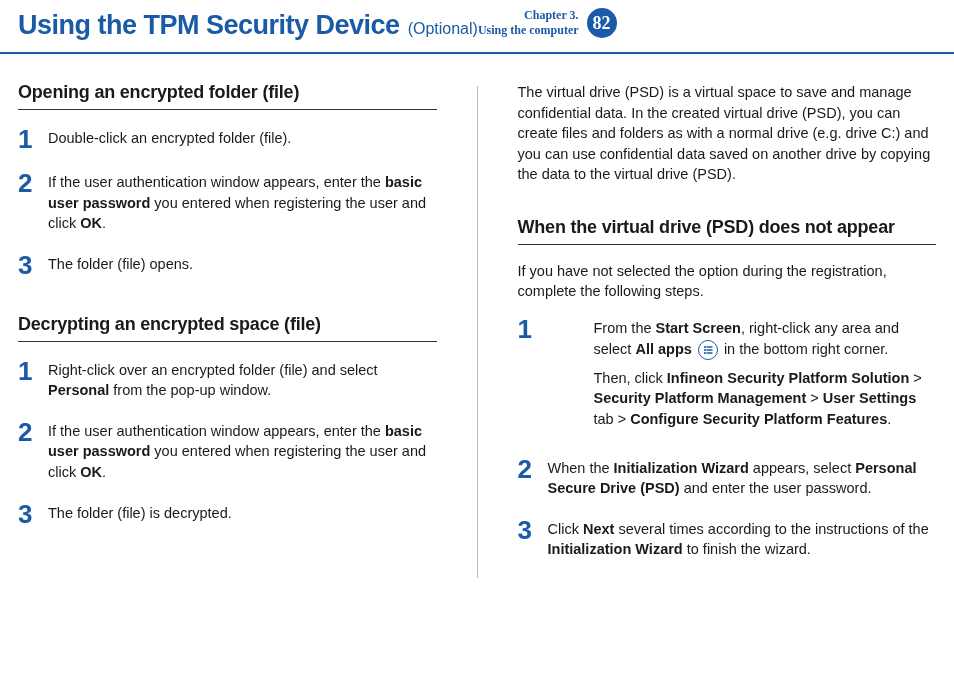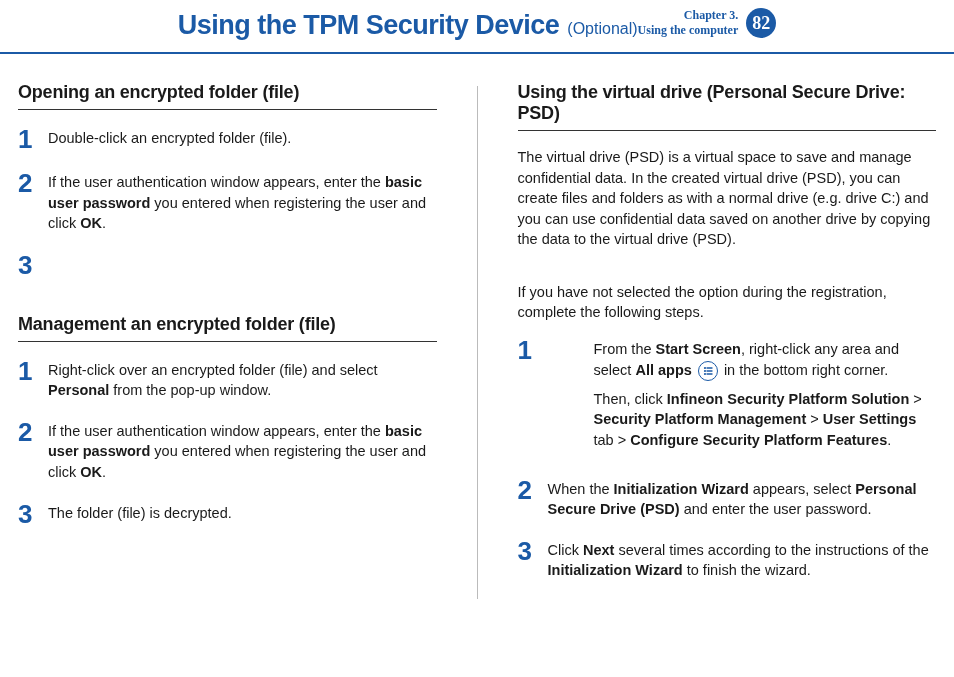--- a/index.html
+++ b/index.html
@@ -7,21 +7,21 @@
     width: 954px;
     height: 677px;
     background: #fff;
     font-family: "Segoe UI", "Myriad Pro", Arial, sans-serif;
     color: #1a1a1a;
     position: relative;
     overflow: hidden;
   }
   .header {
     display: flex;
-    justify-content: center;
+    justify-content: flex-start;
     align-items: flex-start;
     padding: 8px 18px 16px 18px;
     border-bottom: 2px solid #1b5aa6;
     height: 54px;
   }
   .title-wrap { display: flex; align-items: baseline; gap: 8px; }
   .title {
     font-size: 27px;
     font-weight: 700;
     color: #1b5aa6;
@@ -141,25 +141,28 @@
 
     <div class="step">
       <div class="step-num">2</div>
       <div class="step-body">
         <span>If the user authentication window appears, enter the </span><b>basic user password</b><span> you entered when registering the user and click </span><b>OK</b><span>.</span>
       </div>
     </div>
 
     <div class="step">
       <div class="step-num">3</div>
+      <div class="step-body">
+        <span>The folder (file) opens.</span>
+      </div>
     </div>
 
     <div class="section-gap"></div>
 
-    <div class="section-head">Management an encrypted folder (file)</div>
+    <div class="section-head">Decrypting an encrypted space (file)</div>
 
     <div class="step">
       <div class="step-num">1</div>
       <div class="step-body">
         <span>Right-click over an encrypted folder (file) and select </span><b>Personal</b><span> from the pop-up window.</span>
       </div>
     </div>
 
     <div class="step">
       <div class="step-num">2</div>
@@ -174,26 +177,26 @@
         <span>The folder (file) is decrypted.</span>
       </div>
     </div>
 
   </div>
 
   <div class="col-divider"></div>
 
   <div class="col">
 
-    <div class="section-head">Using the virtual drive (Personal Secure Drive: PSD)</div>
 
     <p class="para">The virtual drive (PSD) is a virtual space to save and manage confidential data. In the created virtual drive (PSD), you can create files and folders as with a normal drive (e.g. drive C:) and you can use confidential data saved on another drive by copying the data to the virtual drive (PSD).</p>
 
     <div class="section-gap"></div>
 
+    <div class="section-head">When the virtual drive (PSD) does not appear</div>
 
     <p class="para"> If you have not selected the option during the registration, complete the following steps.</p>
 
     <div class="step">
       <div class="step-num">1</div>
       <div class="step-body">
         <p>
           <span>From the </span><b>Start Screen</b><span>, right-click any area and select </span><b>All apps</b>
           <span class="icon-circle">
             <svg viewBox="0 0 12 12">

